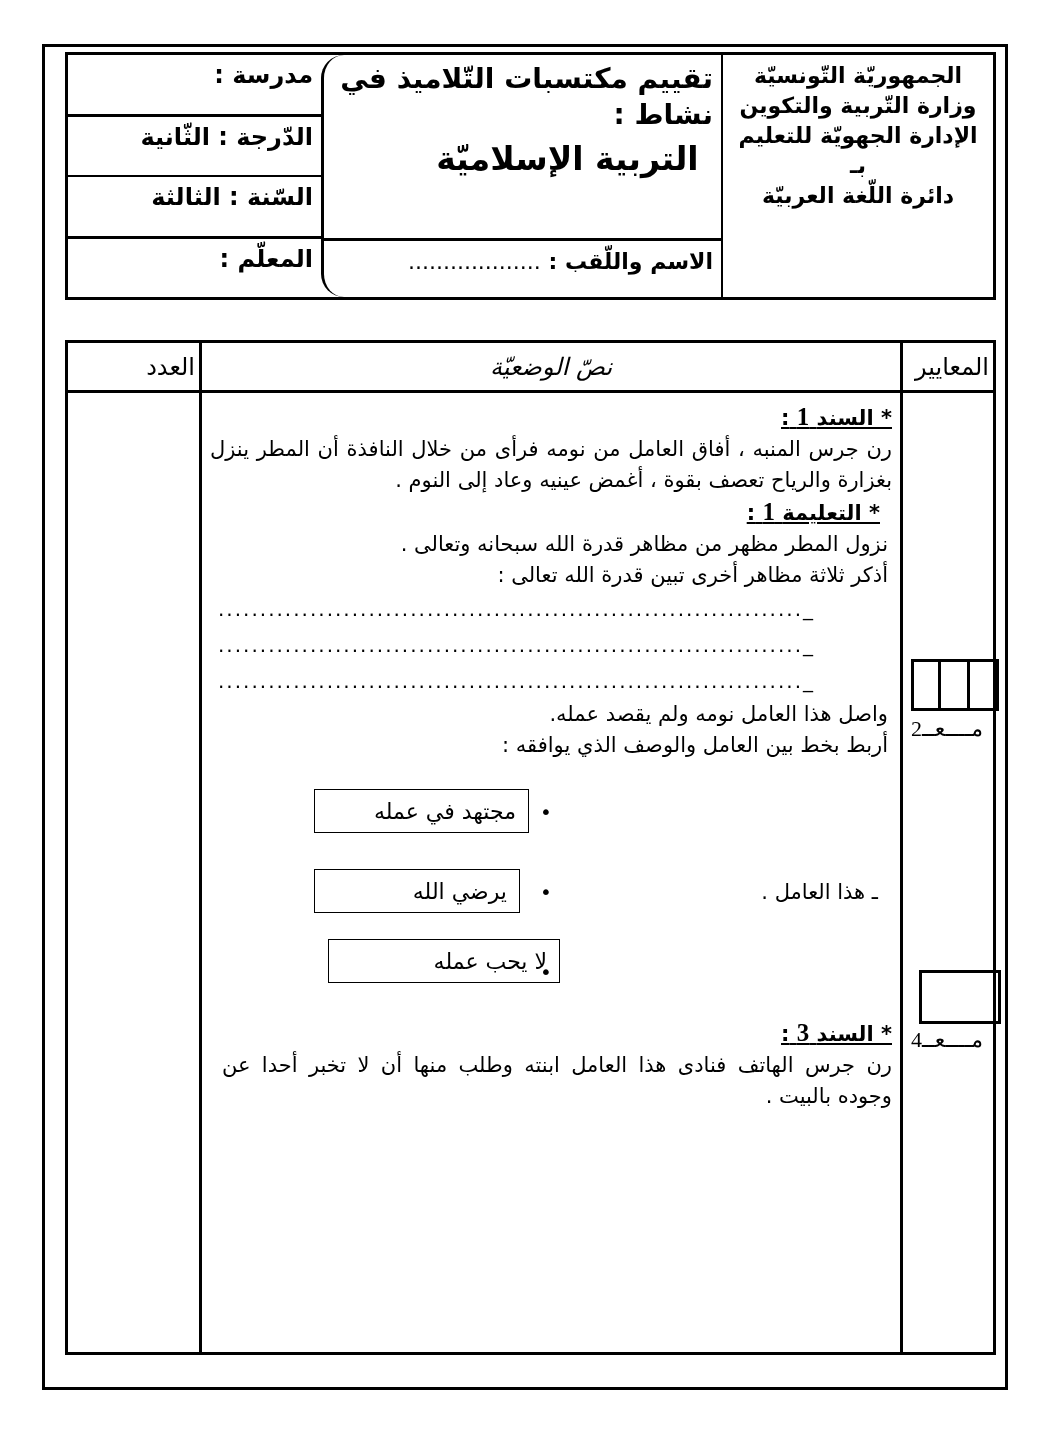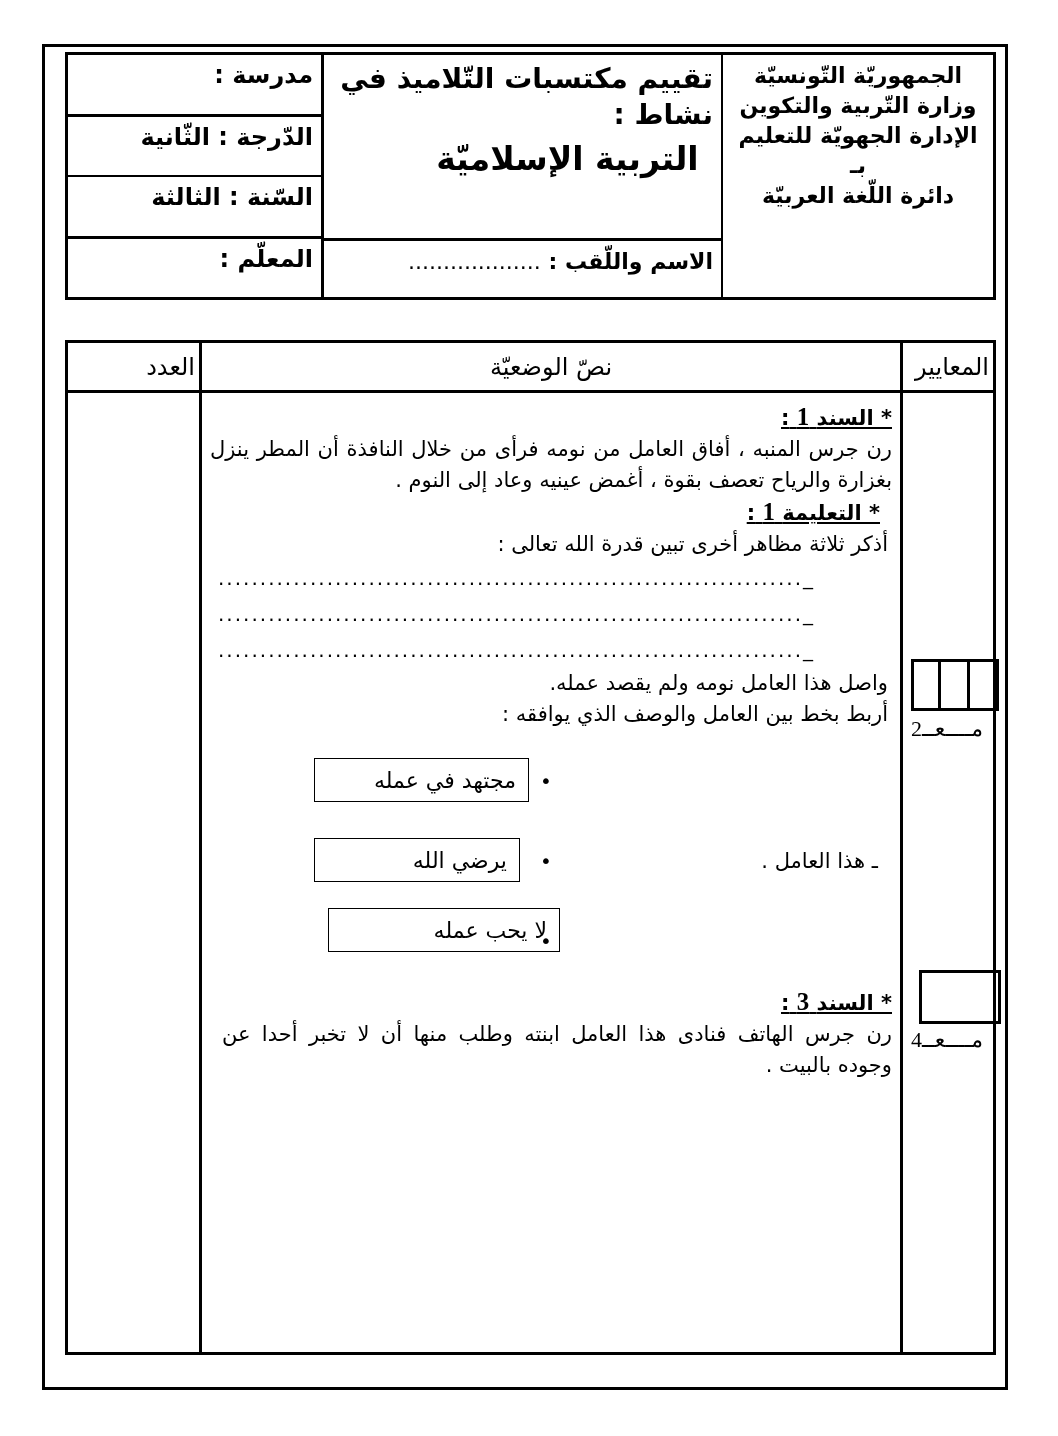--- a/index.html
+++ b/index.html
@@ -17,21 +17,21 @@
     border: 3px solid #000; box-sizing: border-box; display: flex; flex-direction: row;
   }
   .hdr-right {
     width: 272px; border-left: 2px solid #000; box-sizing: border-box;
     display: flex; flex-direction: column; align-items: center; padding-top: 6px;
     font-weight: bold; font-size: 22px; line-height: 30px; text-align: center;
   }
   .hdr-right .r-line { white-space: nowrap; }
   .hdr-mid {
     width: 400px; border-left: 3px solid #000; box-sizing: border-box;
-    display: flex; flex-direction: column;
+    display: flex; flex-direction: column; border-radius: 23px;
   }
   .mid-top { height: 186px; border-bottom: 3px solid #000; box-sizing: border-box; padding: 6px 8px 0 8px; }
   .mid-title { font-weight: bold; font-size: 28px; line-height: 36px; text-align: right; }
   .mid-subject { font-weight: bold; font-size: 33px; text-align: center; margin-top: 6px; padding-left: 90px; }
   .mid-bottom { flex: 1; padding: 8px 8px 0 8px; font-weight: bold; font-size: 22px; text-align: right; white-space: nowrap; }
   .mid-bottom .dots { font-weight: normal; letter-spacing: 1px; }
   .hdr-left { flex: 1; display: flex; flex-direction: column; }
   .left-cell {
     flex: 1; box-sizing: border-box; padding: 6px 8px 0 8px;
     font-weight: bold; font-size: 24px; text-align: right;
@@ -46,21 +46,21 @@
   }
   .main-head {
     height: 50px; border-bottom: 3px solid #000; box-sizing: border-box;
     display: flex; flex-direction: row; font-size: 24px;
   }
   .col-criteria { width: 93px; border-left: 3px solid #000; box-sizing: border-box; }
   .col-text { width: 701px; border-left: 3px solid #000; box-sizing: border-box; }
   .col-score { flex: 1; }
   .main-head > div { display: flex; align-items: center; }
   .main-head .col-criteria { justify-content: flex-start; padding-right: 4px; }
-  .main-head .col-text { justify-content: center; }
+  .main-head .col-text { justify-content: center; font-style: italic; }
   .main-head .col-score { justify-content: flex-start; padding-right: 4px; }
   .main-body { display: flex; flex-direction: row; height: 959px; }
   .main-body .col-criteria { position: relative; }
   .main-body .col-text { position: relative; padding: 8px 8px 0 8px; box-sizing: border-box; font-size: 21px; line-height: 31px; }
 
   .section-head { font-weight: bold; font-size: 21px; text-decoration: underline; display: inline-block; }
   .section-head .num { font-size: 25px; font-family: "Liberation Serif", serif; }
   .para { text-align: justify; }
   .answer-line {
     white-space: nowrap; overflow: hidden; font-size: 20px; line-height: 36px;
@@ -143,20 +143,21 @@
       </div>
       <div class="para">رن جرس المنبه ، أفاق العامل من نومه فرأى من خلال النافذة أن المطر ينزل بغزارة والرياح تعصف بقوة ، أغمض عينيه وعاد إلى النوم .</div>
 
       <div style="padding-right:12px;">
         <span class="section-head">
           <span>* التعليمة</span>
           <span class="num">1</span>
           <span>:</span>
         </span>
       </div>
+      <div style="padding-right:4px;">نزول المطر مظهر من مظاهر قدرة الله سبحانه وتعالى .</div>
       <div style="padding-right:4px;">أذكر ثلاثة مظاهر أخرى تبين قدرة الله تعالى :</div>
       <div class="answer-line">......................................................................_</div>
       <div class="answer-line">......................................................................_</div>
       <div class="answer-line">......................................................................_</div>
 
       <div style="padding-right:4px;">واصل هذا العامل نومه ولم يقصد عمله.</div>
 
       <div style="padding-right:4px;">أربط بخط بين العامل والوصف الذي يوافقه :</div>
 
       <div class="matching">

